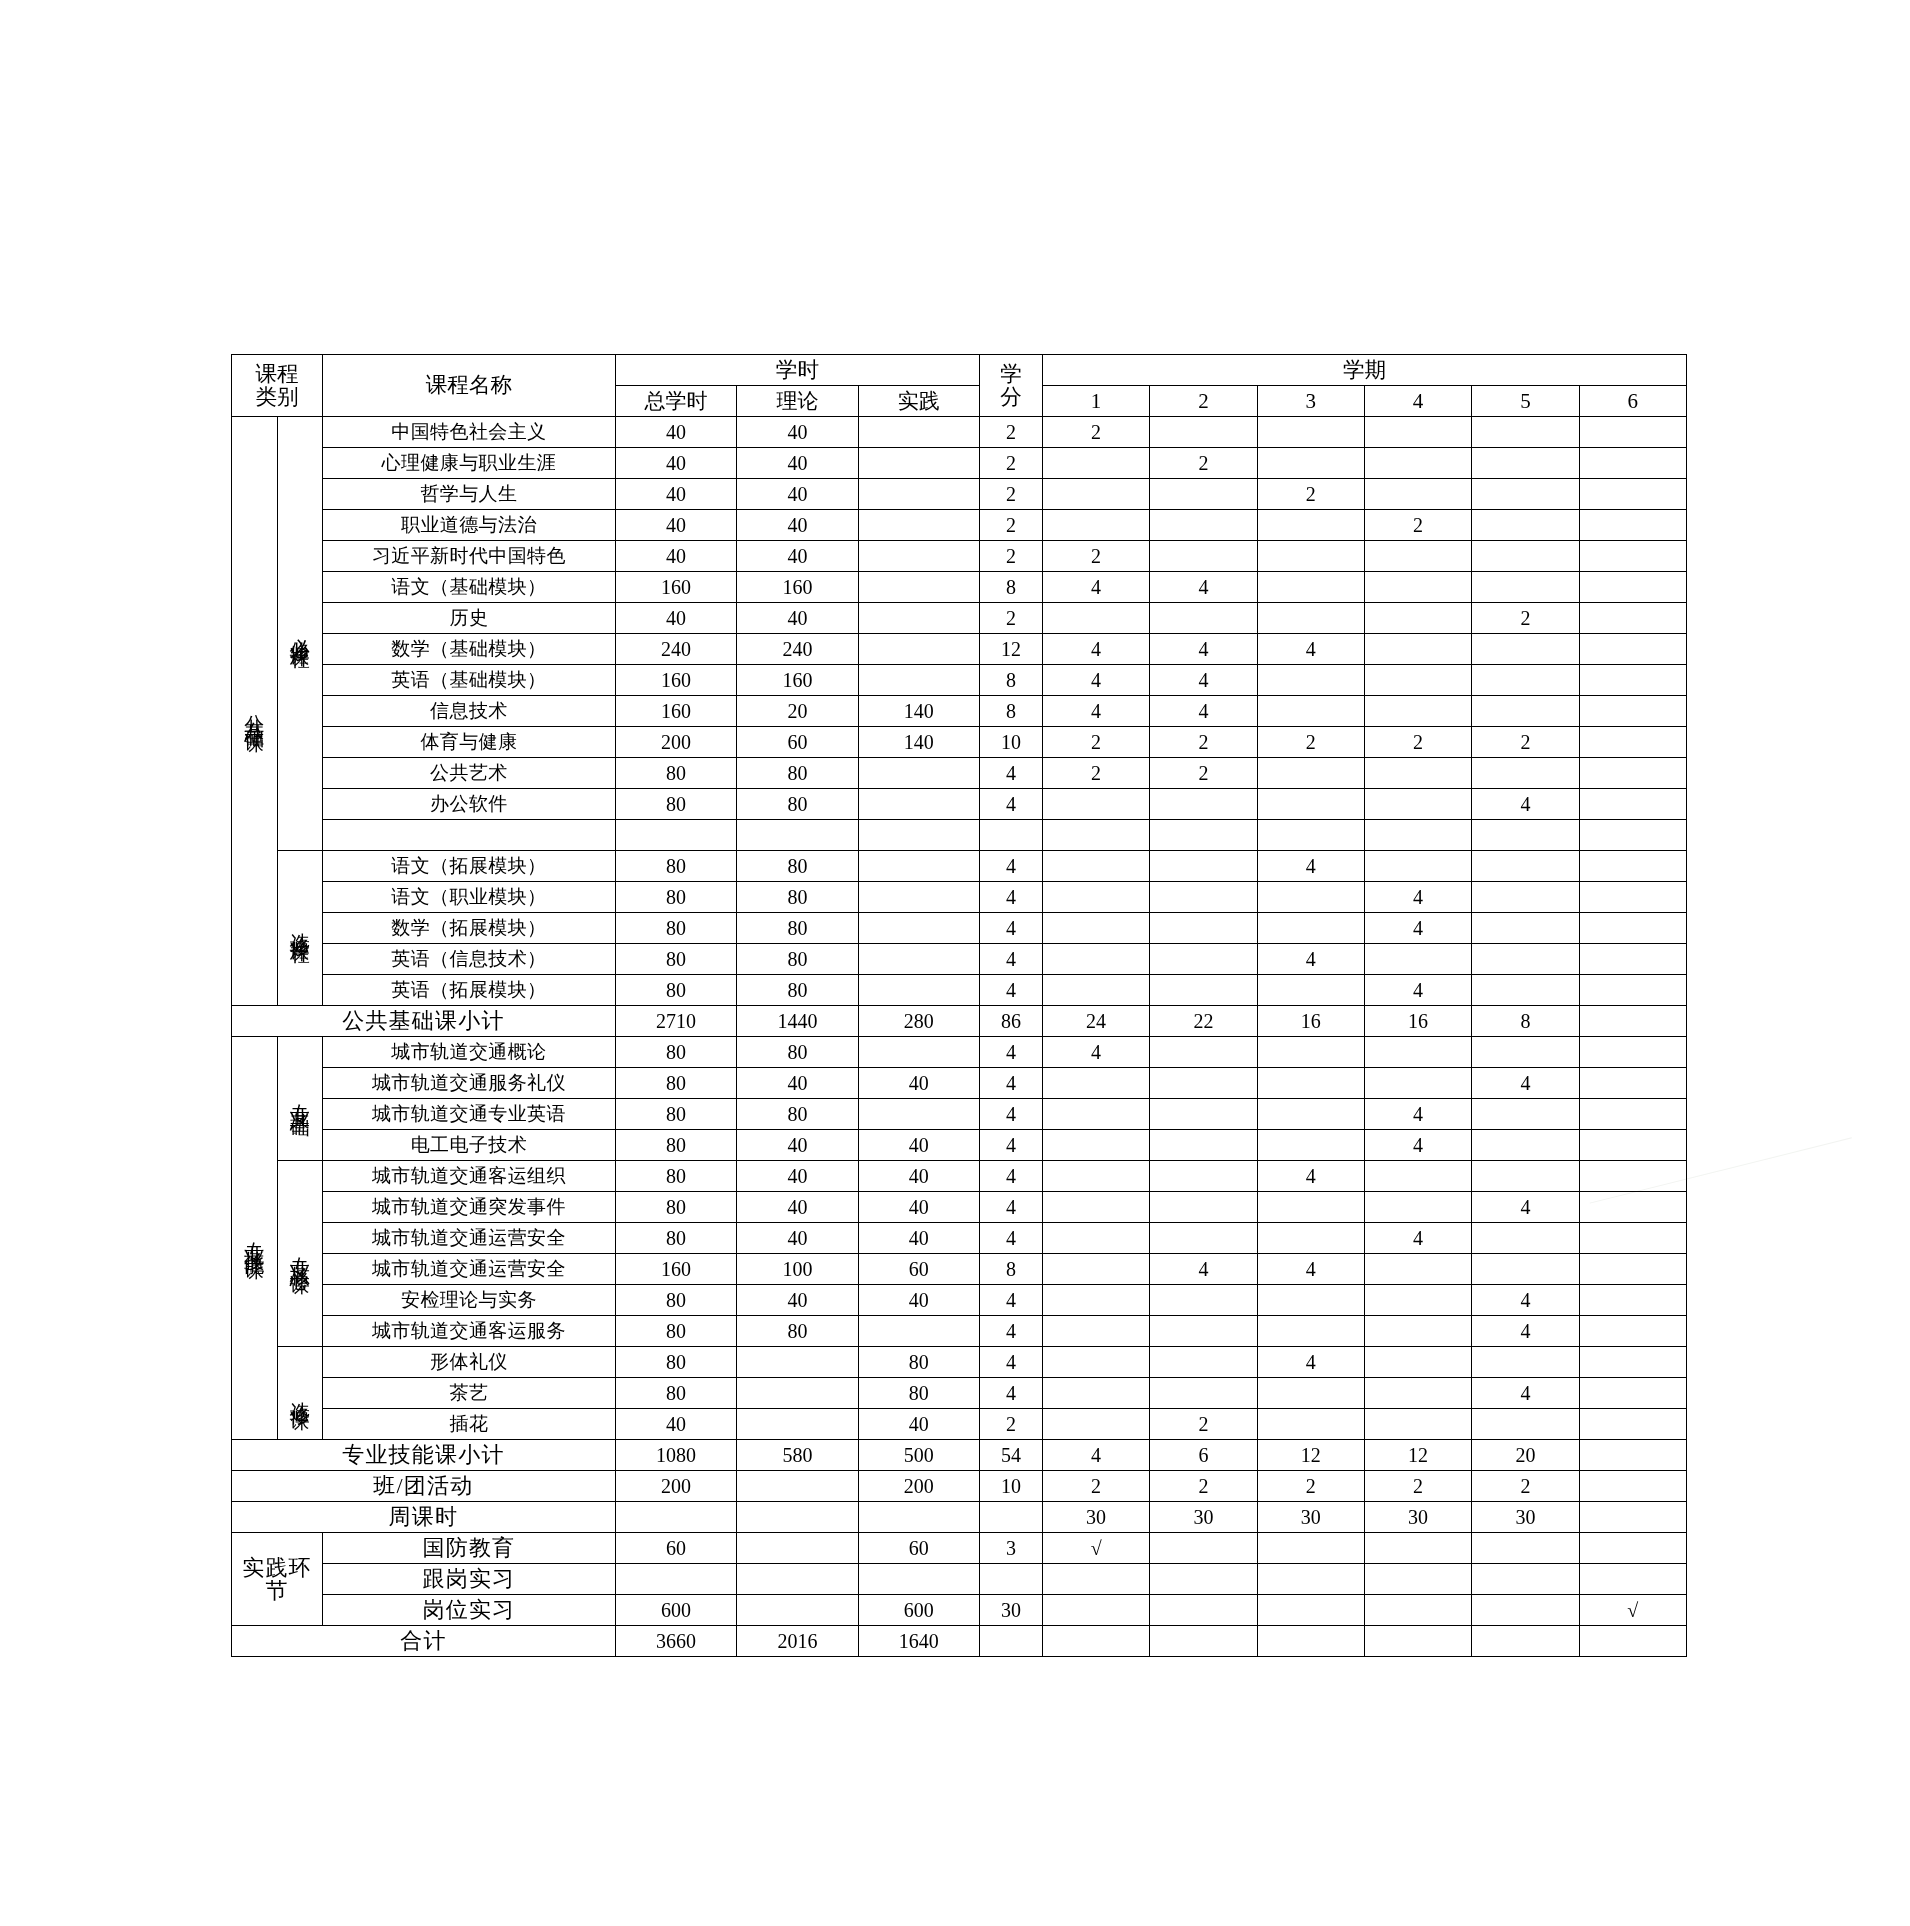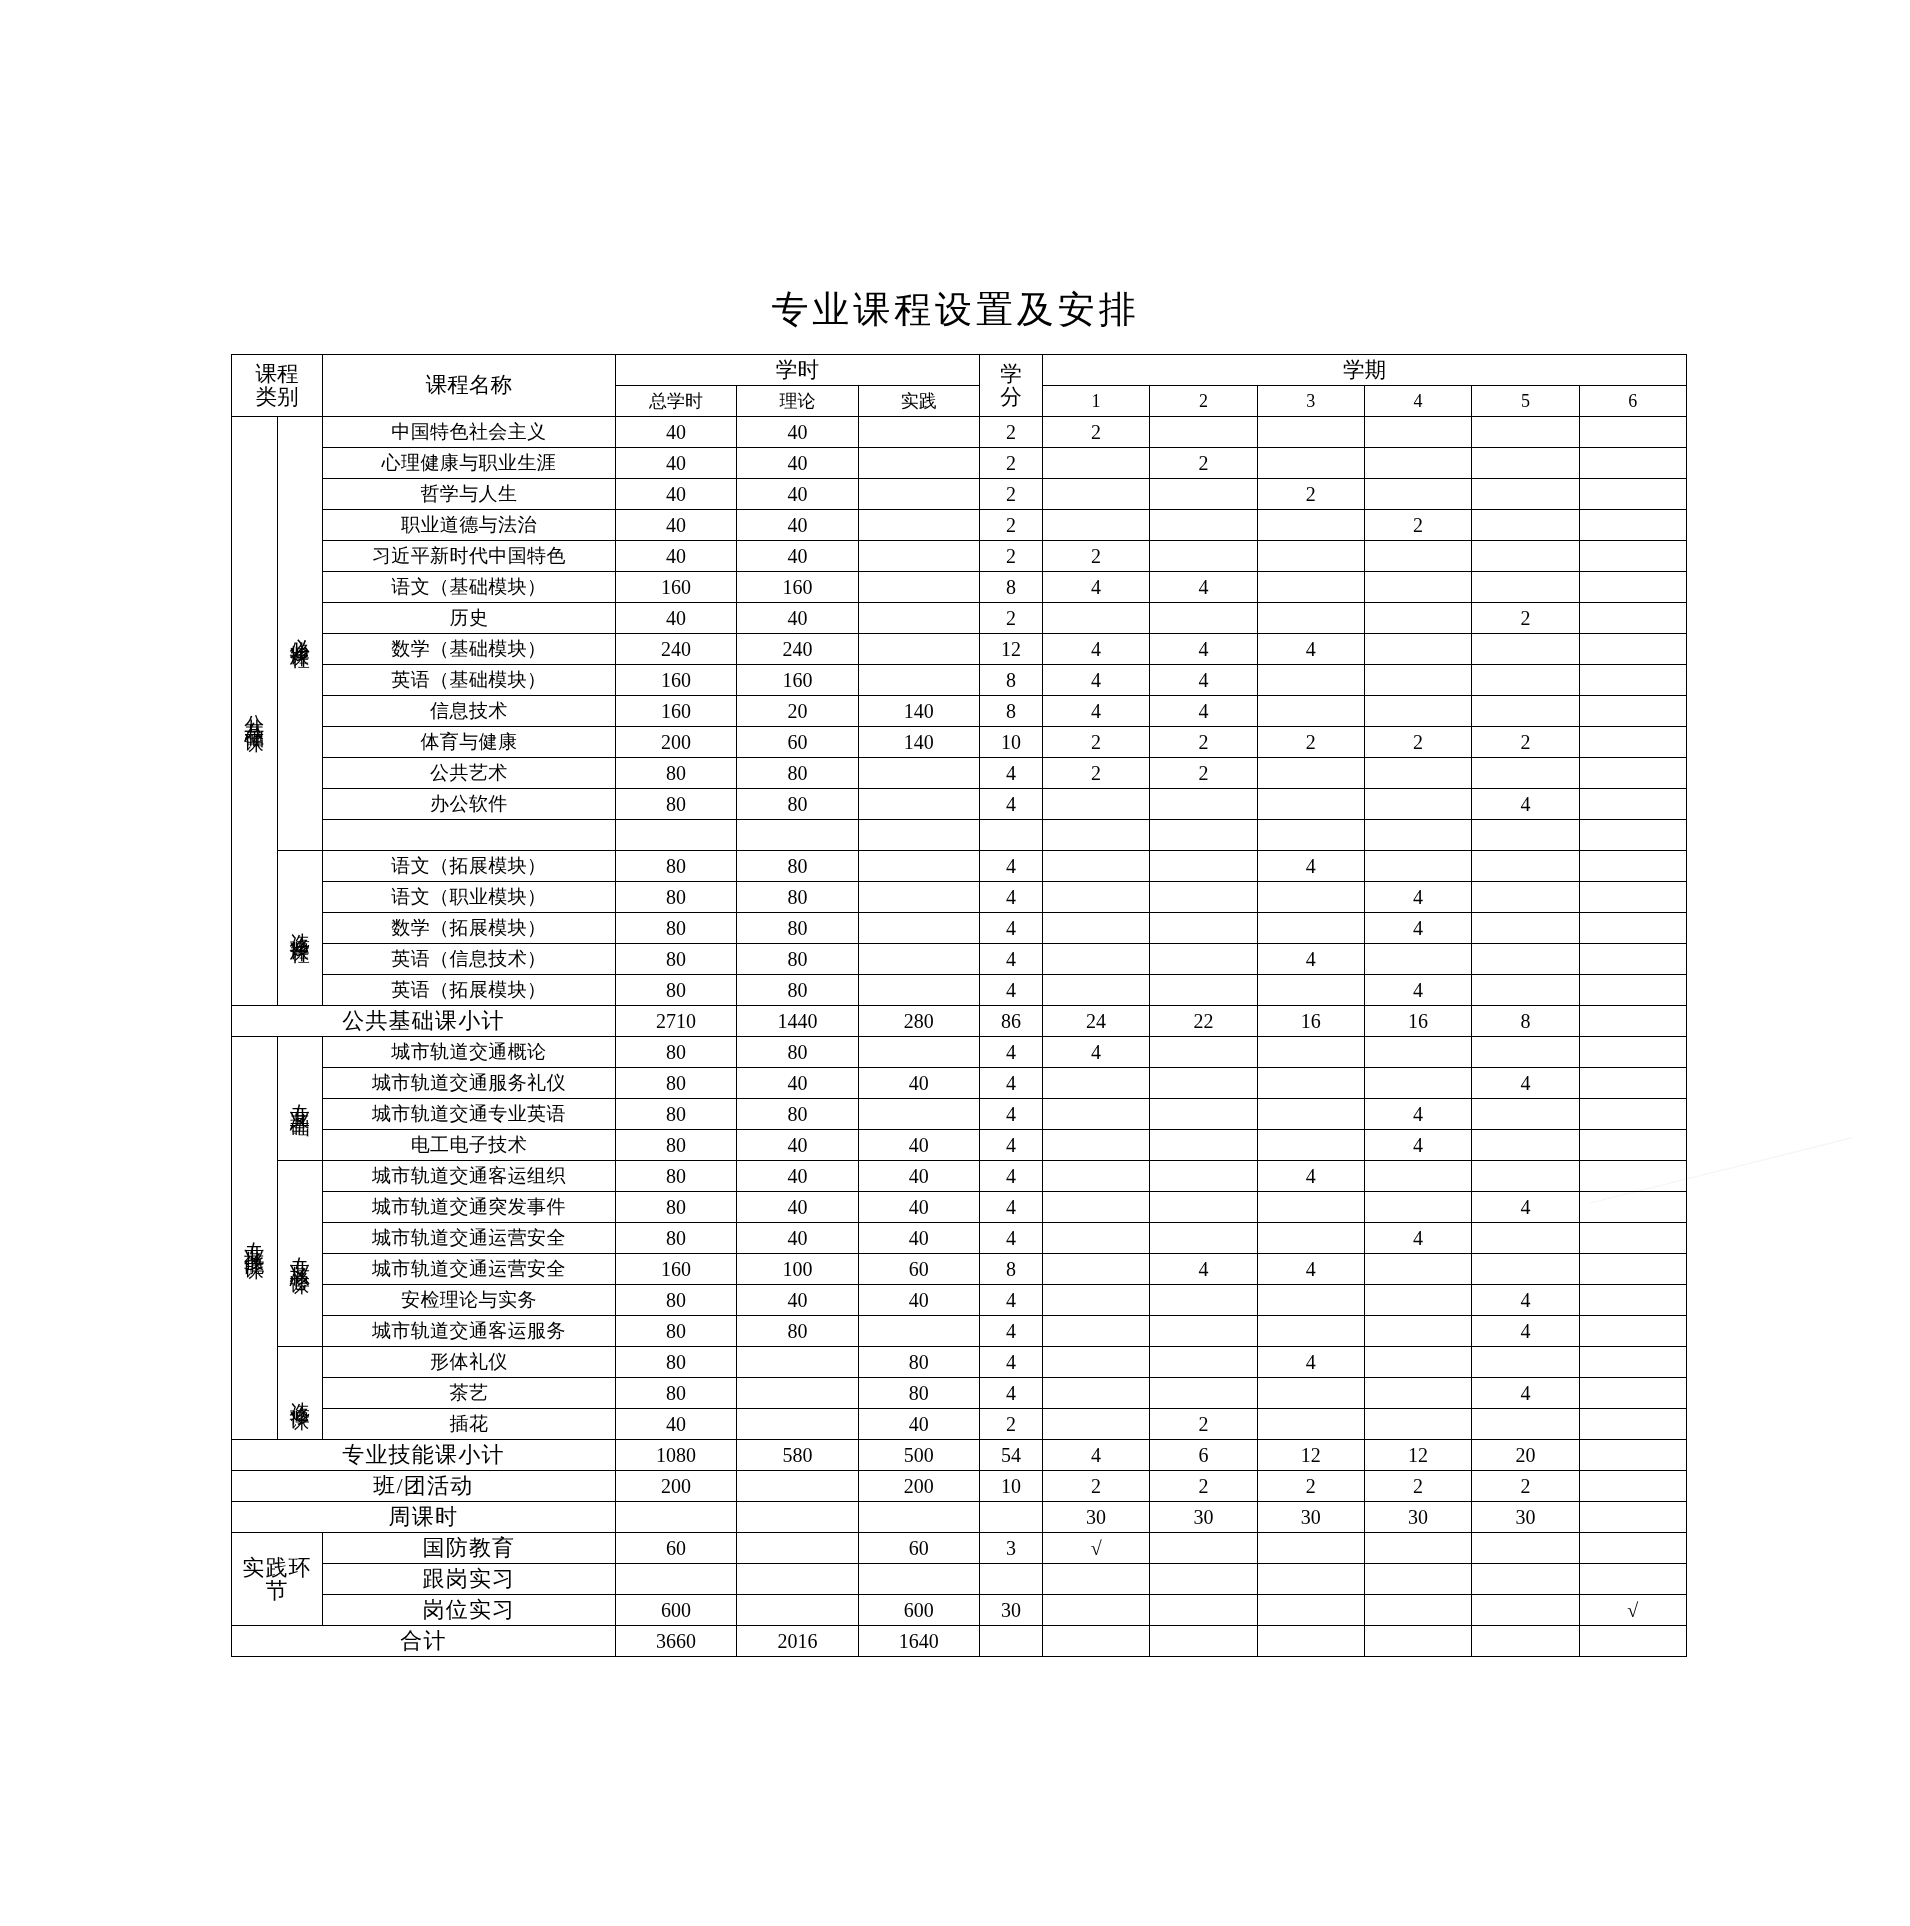--- a/index.html
+++ b/index.html
@@ -61,21 +61,21 @@
     font-size: 20px;
   }
   .cname {
     font-size: 19px;
     letter-spacing: 0.4px;
   }
   .hdr {
     font-size: 21.6px;
   }
   .hdr-small {
-    font-size: 18px;
+    font-size: 21px;
   }
   .sum-label {
     font-size: 22px;
     letter-spacing: 1.2px;
   }
   .num {
     font-size: 20px;
     font-family: "Liberation Serif", "DejaVu Serif", serif;
   }
   .watermark {
@@ -84,21 +84,20 @@
     opacity: 0.08;
   }
   .wm1 { left: 1610px; top: 1167px; width: 270px; height: 200px;
          border-top: 0.8px solid #4a6a3a; transform: rotate(-14deg); }
 </style>
 </head>
 <body>
 
 <div class="page">
 
-  <div class="title">专业课程设置及安排</div>
 
   <div class="watermark wm1"></div>
 
   <div class="table-wrap">
     <table class="curric">
       <colgroup>
         <col style="width:42px">
         <col style="width:42px">
         <col style="width:270px">
         <col style="width:112px">

